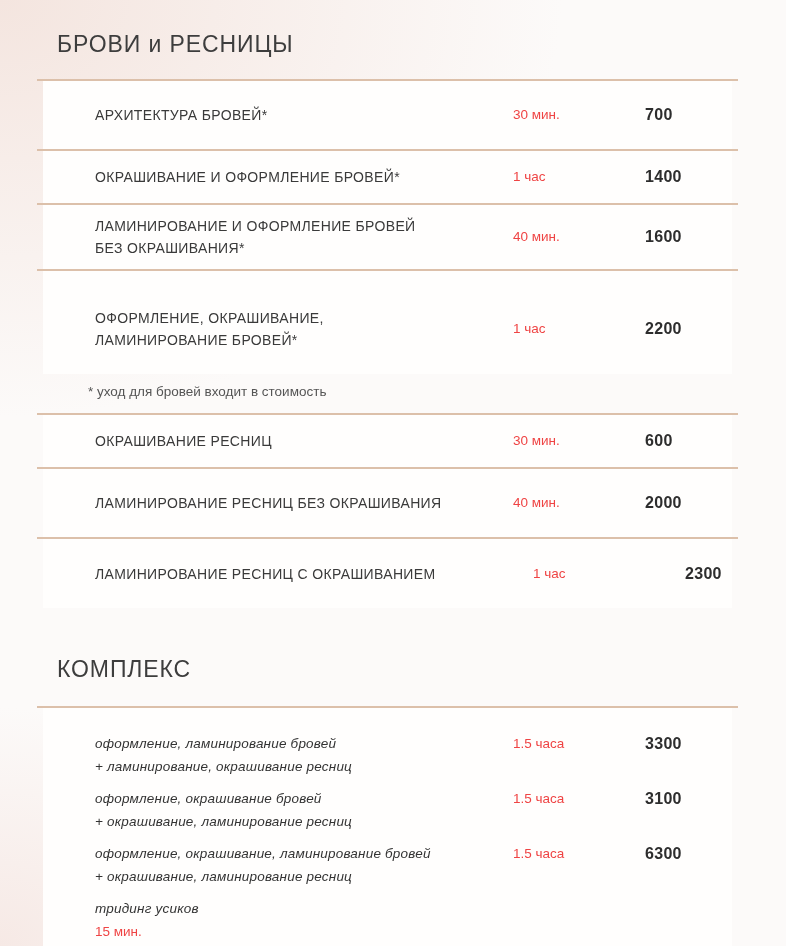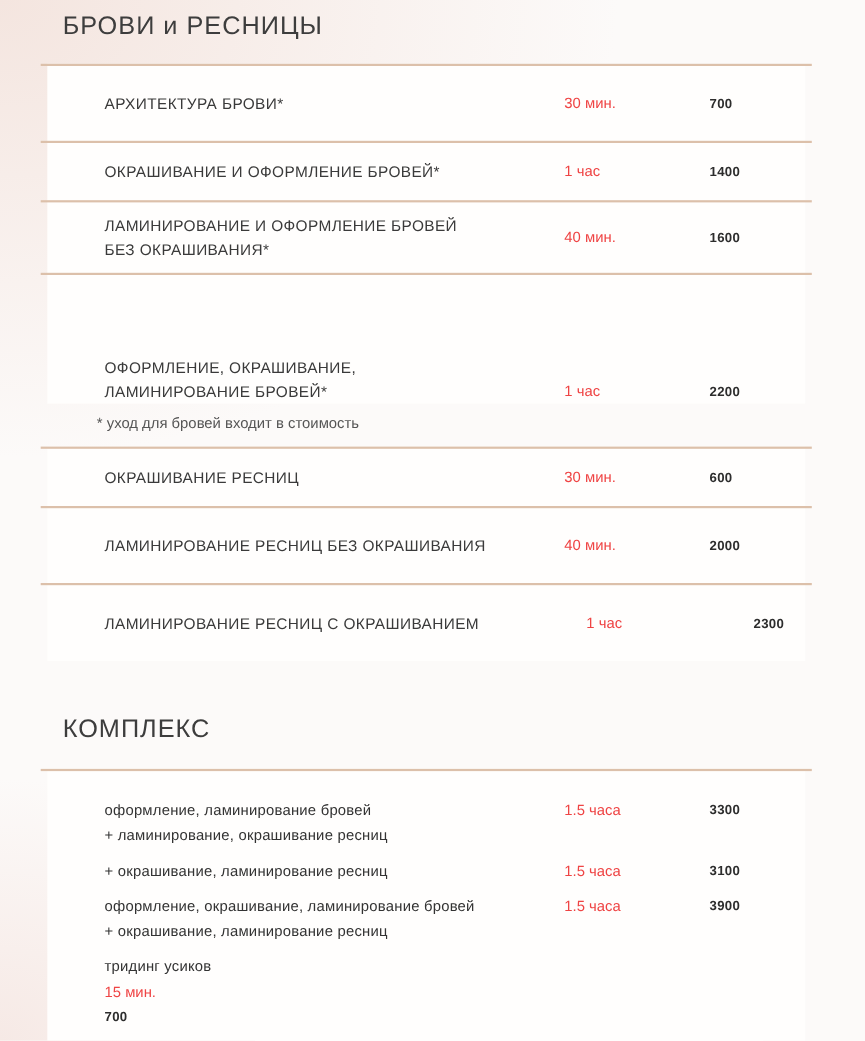--- a/index.html
+++ b/index.html
@@ -10,67 +10,67 @@
       radial-gradient(130% 80% at 0% 0%, #f4e5df 0%, rgba(244,229,223,0) 55%),
       radial-gradient(60% 42% at 0% 100%, #f6e9e5 0%, rgba(246,233,229,0) 60%),
       #fcfaf9;
   }
 
   .sec-title {
     margin:0 0 0 57px;
     font-size:23px; font-weight:300; color:#3d3d3d;
     letter-spacing:0.9px; line-height:26px;
   }
-  .t1 { padding-top:10px; }
+  .t1 { padding-top:31px; }
   .t2 { margin-top:48px; }
 
   .card { position:relative; margin-left:37px; width:701px; }
   .card::before {
     content:""; position:absolute; top:0; bottom:0; left:6px; right:6px;
     background:#fffefd;
   }
   .card > * { position:relative; }
   .cardA { margin-top:22px; }
   .cardC { margin-top:24px; padding-bottom:24px; }
 
   .divider { height:2px; background:#dcc0aa; }
 
   .row { display:flex; align-items:center; padding-left:58px; }
   .h68 { height:68px; } .h66 { height:52px; } .h64 { height:64px; } .h69 { height:69px;gap:20px; }
-  .h90 { height:90px; align-items:flex-end; padding-top:27px; }
+  .h90 { height:90px; align-items:center; padding-top:13px; }
 
   .name {
     width:418px; font-size:14px; color:#3a3a3a;
     letter-spacing:0.35px; line-height:22px;
   }
   .nl { display:block; }
   .dur  { width:132px; font-size:13.5px; color:#ef4444; line-height:22px; }
-  .price { font-size:12px; font-weight:700; color:#2d2d2d; letter-spacing:0.3px; line-height:22px; }
+  .price { font-size:16px; font-weight:700; color:#2d2d2d; letter-spacing:0.3px; line-height:22px; }
 
   .footnote {
     margin:9px 0 12px 88px;
     font-size:13.5px; color:#555555; line-height:18px; height:18px;
   }
 
   .crow { display:flex; align-items:flex-start; padding-left:58px; margin-bottom:9px; }
   .crow.first { margin-top:24px; }
   .crow.last { margin-bottom:16px;flex-direction:column; }
-  .crow .name { font-size:13.5px; line-height:23px; letter-spacing:0.2px; color:#333333; }
+  .crow .name { font-size:13.5px; line-height:23px; letter-spacing:0.2px; color:#333333;font-style:italic; }
   .crow .dur, .crow .price { line-height:23px; }
 </style>
 </head>
 <body>
 
 <h1 class="sec-title t1">БРОВИ и РЕСНИЦЫ</h1>
 
 <div class="card cardA">
   <div class="divider"></div>
   <div class="row h68">
     <div class="name">
-        <span class="nl">АРХИТЕКТУРА БРОВИ*</span>
+        <span class="nl">АРХИТЕКТУРА БРОВЕЙ*</span>
       </div>
     <div class="dur">30 мин.</div>
     <div class="price">700</div>
   </div>
   <div class="divider"></div>
   <div class="row h66">
     <div class="name">
         <span class="nl">ОКРАШИВАНИЕ И ОФОРМЛЕНИЕ БРОВЕЙ*</span>
       </div>
     <div class="dur">1 час</div>
@@ -132,32 +132,33 @@
   <div class="crow first">
     <div class="name">
       <span class="nl">оформление, ламинирование бровей</span>
       <span class="nl">+ ламинирование, окрашивание ресниц</span>
     </div>
     <div class="dur">1.5 часа</div>
     <div class="price">3300</div>
   </div>
   <div class="crow">
     <div class="name">
+      <span class="nl">оформление, окрашивание бровей</span>
       <span class="nl">+ окрашивание, ламинирование ресниц</span>
     </div>
     <div class="dur">1.5 часа</div>
     <div class="price">3100</div>
   </div>
   <div class="crow">
     <div class="name">
       <span class="nl">оформление, окрашивание, ламинирование бровей</span>
       <span class="nl">+ окрашивание, ламинирование ресниц</span>
     </div>
     <div class="dur">1.5 часа</div>
-    <div class="price">3900</div>
+    <div class="price">6300</div>
   </div>
   <div class="crow last">
     <div class="name">
         <span class="nl">тридинг усиков</span>
       </div>
     <div class="dur">15 мин.</div>
     <div class="price">700</div>
   </div>
 </div>
 

